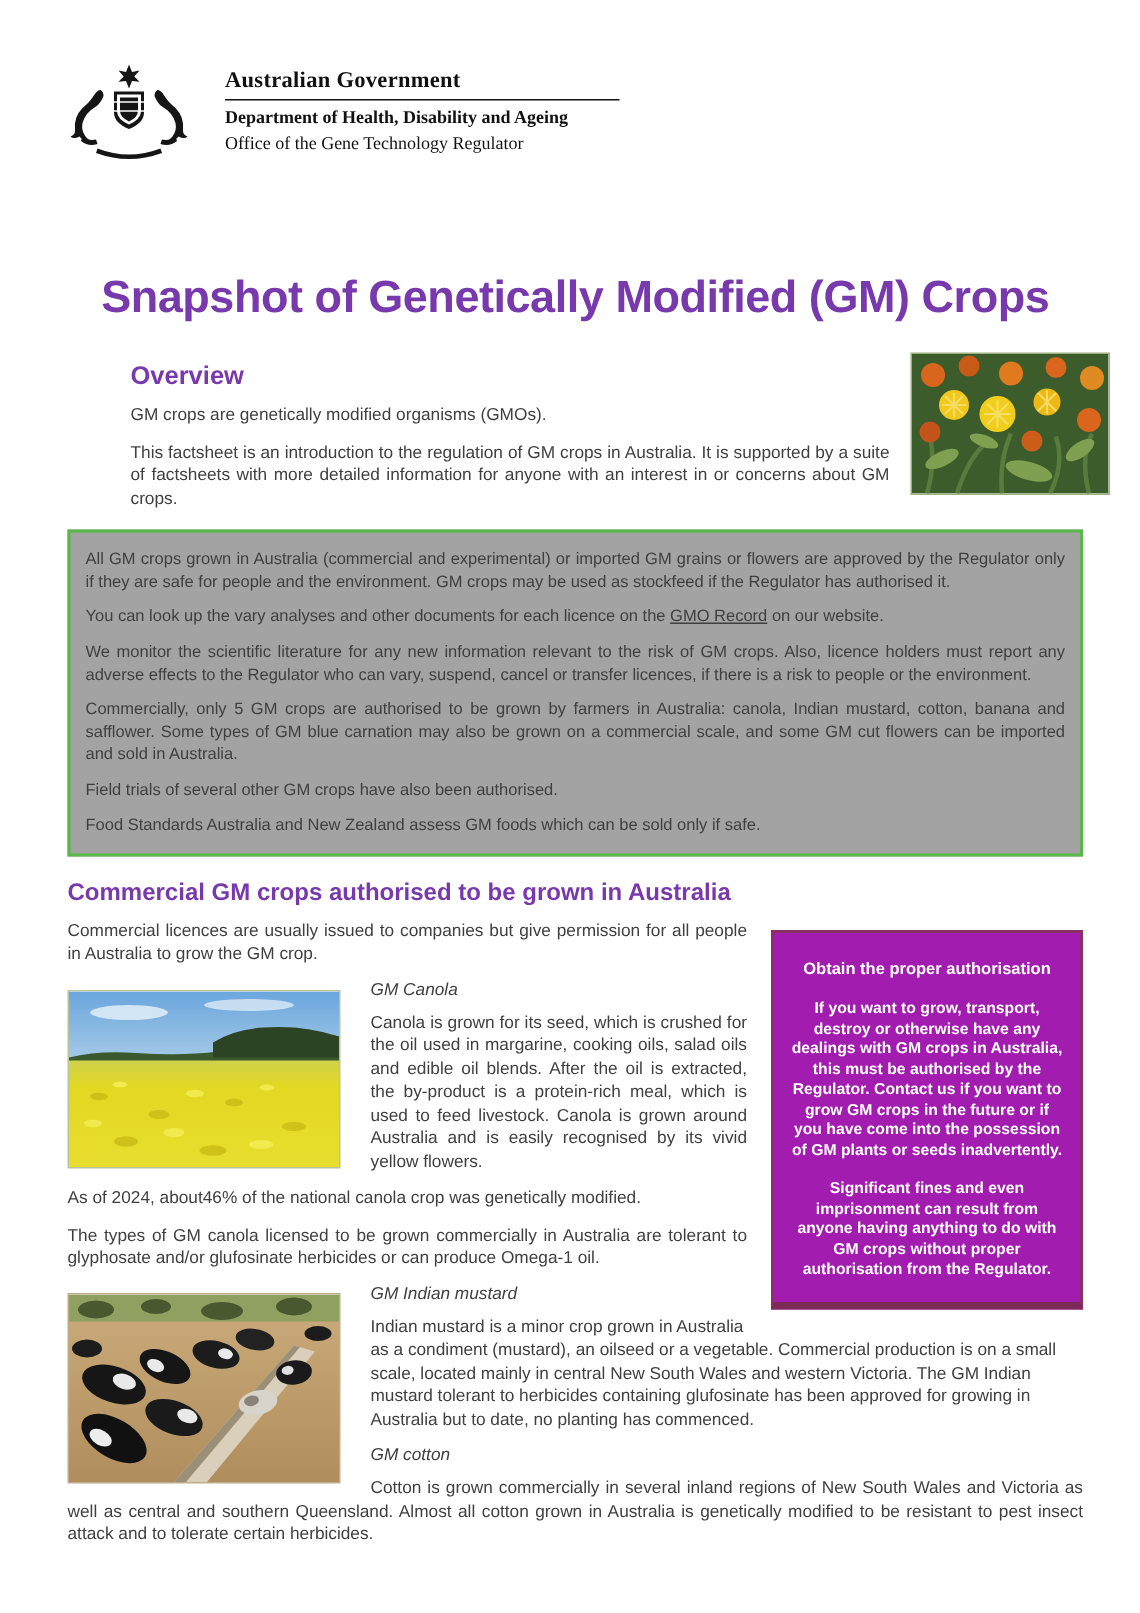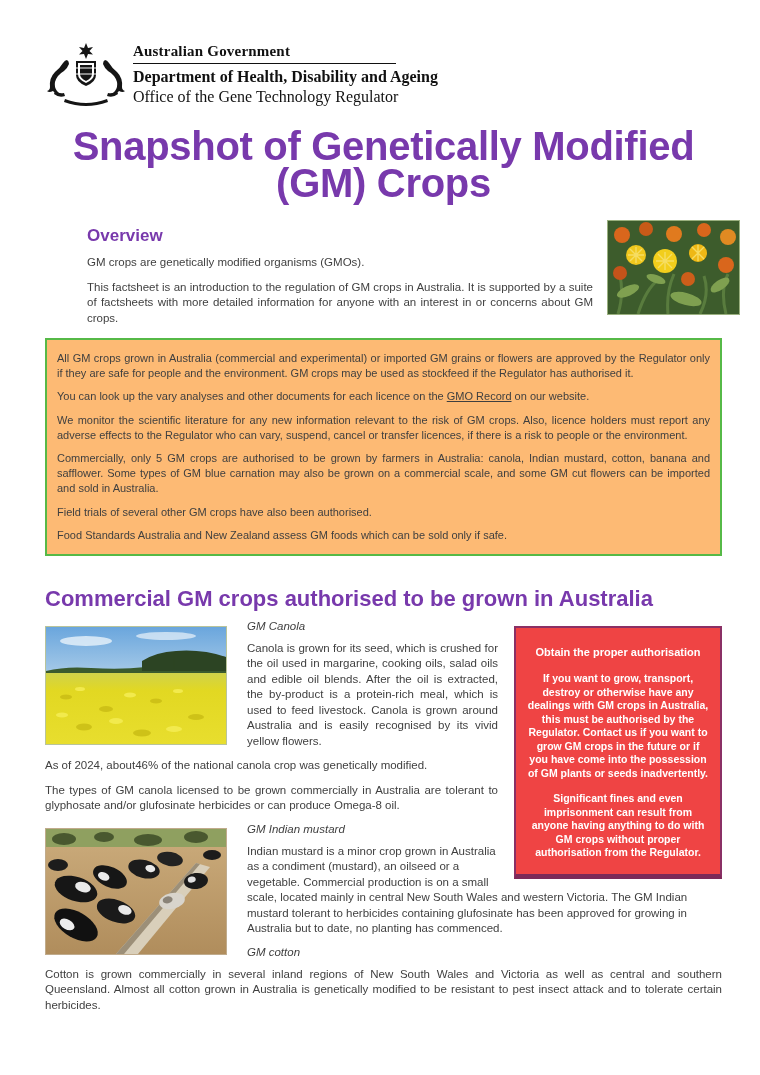--- a/index.html
+++ b/index.html
@@ -7,59 +7,59 @@
     position:relative;
     width:760px;height:1075px;
     background:#ffffff;
     overflow:hidden;
     font-family:"Liberation Sans", sans-serif;
     color:#3f3f3f;
     box-sizing:border-box;
     padding:0 38px 0 45px;
   }
   
-  .gov-header{display:flex;align-items:center;gap:6px;margin-top:42px;}
+  .gov-header{display:flex;align-items:center;gap:23px;margin-top:42px;}
   .crest{width:82px;height:64px;flex:0 0 auto;}
   .gov-text{font-family:"Liberation Serif", serif;color:#111;}
   .gov-line1{font-size:15px;font-weight:bold;letter-spacing:.2px;}
   .gov-divider{width:263px;border-top:1.5px solid #111;margin:3px 0 4px 0;}
-  .gov-line2{font-size:16px;font-weight:bold;}
-  .gov-line3{font-size:16px;margin-top:2px;}
+  .gov-line2{font-size:12px;font-weight:bold;}
+  .gov-line3{font-size:12px;margin-top:2px;}
   
   .doc-title{
-    margin-top:22px;text-align:center;
+    margin-top:74px;text-align:center;
     color:#7839AC;font-weight:bold;
-    font-size:40px;line-height:37px;letter-spacing:-0.3px;
+    font-size:30px;line-height:37px;letter-spacing:-0.3px;
   }
   
   .section-heading{color:#7839AC;font-weight:bold;font-size:17px;margin:24px 0 4px 0;}
-  .section-heading.second{font-size:22px;margin-top:30px;}
+  .section-heading.second{font-size:16px;margin-top:16px;}
   p{font-size:11.5px;line-height:15.5px;margin:9px 0;}
   .just{text-align:justify;}
   .intro-wrap{position:relative;margin-left:42px;}
   .intro-text{width:506px;}
   
   .photo-safflower{position:absolute;left:520px;top:-6px;width:131px;height:93px;border:1px solid #9ab07f;}
   
   .green-box{
     margin-top:12px;
-    background:#fdba74;
+    background:#a3a3a3;
     border:2px solid #56B947;
     padding:2px 10px;
     color:#3f3f3f;
   }
   .green-box p{font-size:11px;line-height:15px;margin:8.5px 0;}
   .gmo-link{text-decoration:underline;cursor:pointer;color:#3f3f3f;}
   
   .commercial{overflow:visible;}
   .commercial:after{content:"";display:block;clear:both;}
   .auth-box{
     float:right;width:182px;
     margin:6px 0 10px 16px;
-    background:#ef4444;
+    background:#a21caf;
     border:2px solid #8A3065;
     border-bottom:5px solid #7C2A58;
     padding:18px 11px 14px 11px;
     color:#fff;text-align:center;
     font-weight:bold;font-size:10.5px;line-height:13.5px;
   }
   .auth-box .auth-heading{font-size:11px;margin-bottom:13px;}
   .auth-box p{font-size:10.5px;line-height:13.5px;margin:0 0 12px 0;}
   .auth-box p:last-child{margin-bottom:0;}
   .crop-heading{font-style:italic;font-size:11.5px;margin:8px 0 8px 0;}
@@ -163,20 +163,21 @@
   <div class="section-heading second">Commercial GM crops authorised to be grown in Australia</div>
 
   <div class="commercial">
 
     <div class="auth-box">
       <div class="auth-heading">Obtain the proper authorisation</div>
       <p>If you want to grow, transport, destroy or otherwise have any dealings with GM crops in Australia, this must be authorised by the Regulator. Contact us if you want to grow GM crops in the future or if you have come into the possession of GM plants or seeds inadvertently.</p>
       <p>Significant fines and even imprisonment can result from anyone having anything to do with GM crops without proper authorisation from the Regulator.</p>
     </div>
 
+    <p class="just">Commercial licences are usually issued to companies but give permission for all people in Australia to grow the GM crop.</p>
 
     <figure class="photo-canola">
       <svg viewBox="0 0 180 117" width="180" height="117" preserveAspectRatio="none">
         <defs>
           <linearGradient id="sky" x1="0" y1="0" x2="0" y2="1">
             <stop offset="0" stop-color="#6aa6dd"></stop>
               <stop offset="1" stop-color="#a8cbe8"></stop>
           </linearGradient>
           <linearGradient id="field" x1="0" y1="0" x2="0" y2="1">
             <stop offset="0" stop-color="#cfd24a"></stop>
@@ -206,21 +207,21 @@
           <ellipse cx="128" cy="102" rx="8" ry="3"></ellipse>
             <ellipse cx="16" cy="88" rx="6" ry="2.5"></ellipse>
         </g>
         <line x1="128" y1="26" x2="128" y2="42" stroke="#2c4423" stroke-width="1.5"></line>
       </svg>
     </figure>
 
     <div class="crop-heading">GM Canola</div>
     <p class="just">Canola is grown for its seed, which is crushed for the oil used in margarine, cooking oils, salad oils and edible oil blends. After the oil is extracted, the by-product is a protein-rich meal, which is used to feed livestock. Canola is grown around Australia and is easily recognised by its vivid yellow flowers.</p>
     <p class="just">As of 2024, about46% of the national canola crop was genetically modified.</p>
-    <p class="just">The types of GM canola licensed to be grown commercially in Australia are tolerant to glyphosate and/or glufosinate herbicides or can produce Omega-8 oil.</p>
+    <p class="just">The types of GM canola licensed to be grown commercially in Australia are tolerant to glyphosate and/or glufosinate herbicides or can produce Omega-1 oil.</p>
 
     <figure class="photo-cattle">
       <svg viewBox="0 0 180 125" width="180" height="125" preserveAspectRatio="none">
         <defs>
           <linearGradient id="dirt" x1="0" y1="0" x2="0" y2="1">
             <stop offset="0" stop-color="#c8a878"></stop>
               <stop offset="1" stop-color="#b08d5c"></stop>
           </linearGradient>
         </defs>
         <rect width="180" height="20" fill="#8fa060"></rect>

